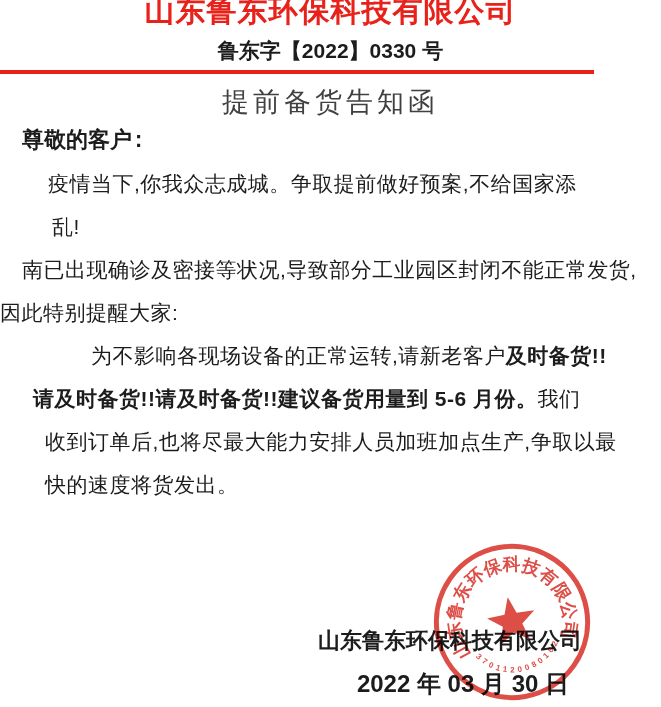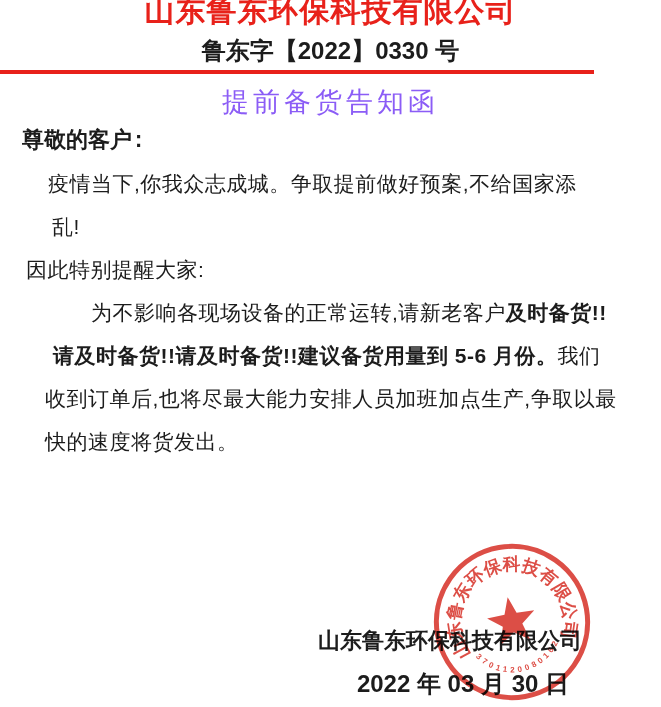--- a/index.html
+++ b/index.html
@@ -22,40 +22,40 @@
     font-size:30px;
     font-weight:700;
     letter-spacing:1px;
     color:var(--accent-red);
     line-height:36px;
     white-space:nowrap;
   }
   .doc-number{
     margin-top:8px;
     text-align:center;
-    font-size:24px;
+    font-size:21px;
     font-weight:700;
     line-height:28px;
     white-space:nowrap;
   }
   .red-rule{
     margin-top:5px;
     width:594px;
     height:4px;
     background:var(--accent-red);
   }
   .letter-title{
     margin-top:13px;
     text-align:center;
     font-family:"Liberation Serif","DejaVu Serif",serif;
     font-weight:400;
     font-size:27px;
     letter-spacing:4px;
     line-height:30px;
-    color:#8b5cf6;
+    color:#404040;
     white-space:nowrap;
   }
   .salutation{
     margin:12px 0 0 22px;
     font-size:22px;
     font-weight:700;
     line-height:26px;
     font-family:Liberation Mono, monospace;
   }
   .body-lines{margin-top:7px;}
@@ -63,23 +63,23 @@
     font-size:21px;
     line-height:43px;
     white-space:nowrap;
     letter-spacing:0.5px;
   }
   .bline .b{font-weight:700;margin-top:9px;}
   .ind-88{padding-left:48px;}
   .ind-52{padding-left:52px;}
   .ind-99{padding-left:99px;}
   .ind-22{padding-left:22px;}
-  .ind-26{padding-left:26px;}
+  .ind-26{}
   .ind-91{padding-left:91px;}
-  .ind-53{padding-left:53px;}
+  .ind-53{padding-left:33px;}
   .ind-45{padding-left:45px;}
   .sign-company{
     position:absolute;
     top:628px;right:79px;
     font-size:22px;
     font-weight:700;
     line-height:26px;
     white-space:nowrap;
   }
   .sign-date{
@@ -117,20 +117,21 @@
 
   <div class="red-rule"></div>
 
   <div class="letter-title">提前备货告知函</div>
 
   <div class="salutation">尊敬的客户:</div>
 
   <div class="body-lines">
     <div class="bline ind-88"><span>疫情当下,你我众志成城。争取提前做好预案,不给国家添</span></div>
     <div class="bline ind-52"><span>乱!</span></div>
+    <div class="bline ind-22"><span>南已出现确诊及密接等状况,导致部分工业园区封闭不能正常发货,</span></div>
     <div class="bline ind-26"><span>因此特别提醒大家:</span></div>
     <div class="bline ind-91"><span>为不影响各现场设备的正常运转,请新老客户</span><span class="b">及时备货!!</span></div>
     <div class="bline ind-53"><span class="b">请及时备货!!请及时备货!!建议备货用量到 5-6 月份。</span><span>我们</span></div>
     <div class="bline ind-45"><span>收到订单后,也将尽最大能力安排人员加班加点生产,争取以最</span></div>
     <div class="bline ind-45"><span>快的速度将货发出。</span></div>
   </div>
 
   <div class="sign-company">山东鲁东环保科技有限公司</div>
   <div class="sign-date">2022 年 03 月 30 日</div>
 

